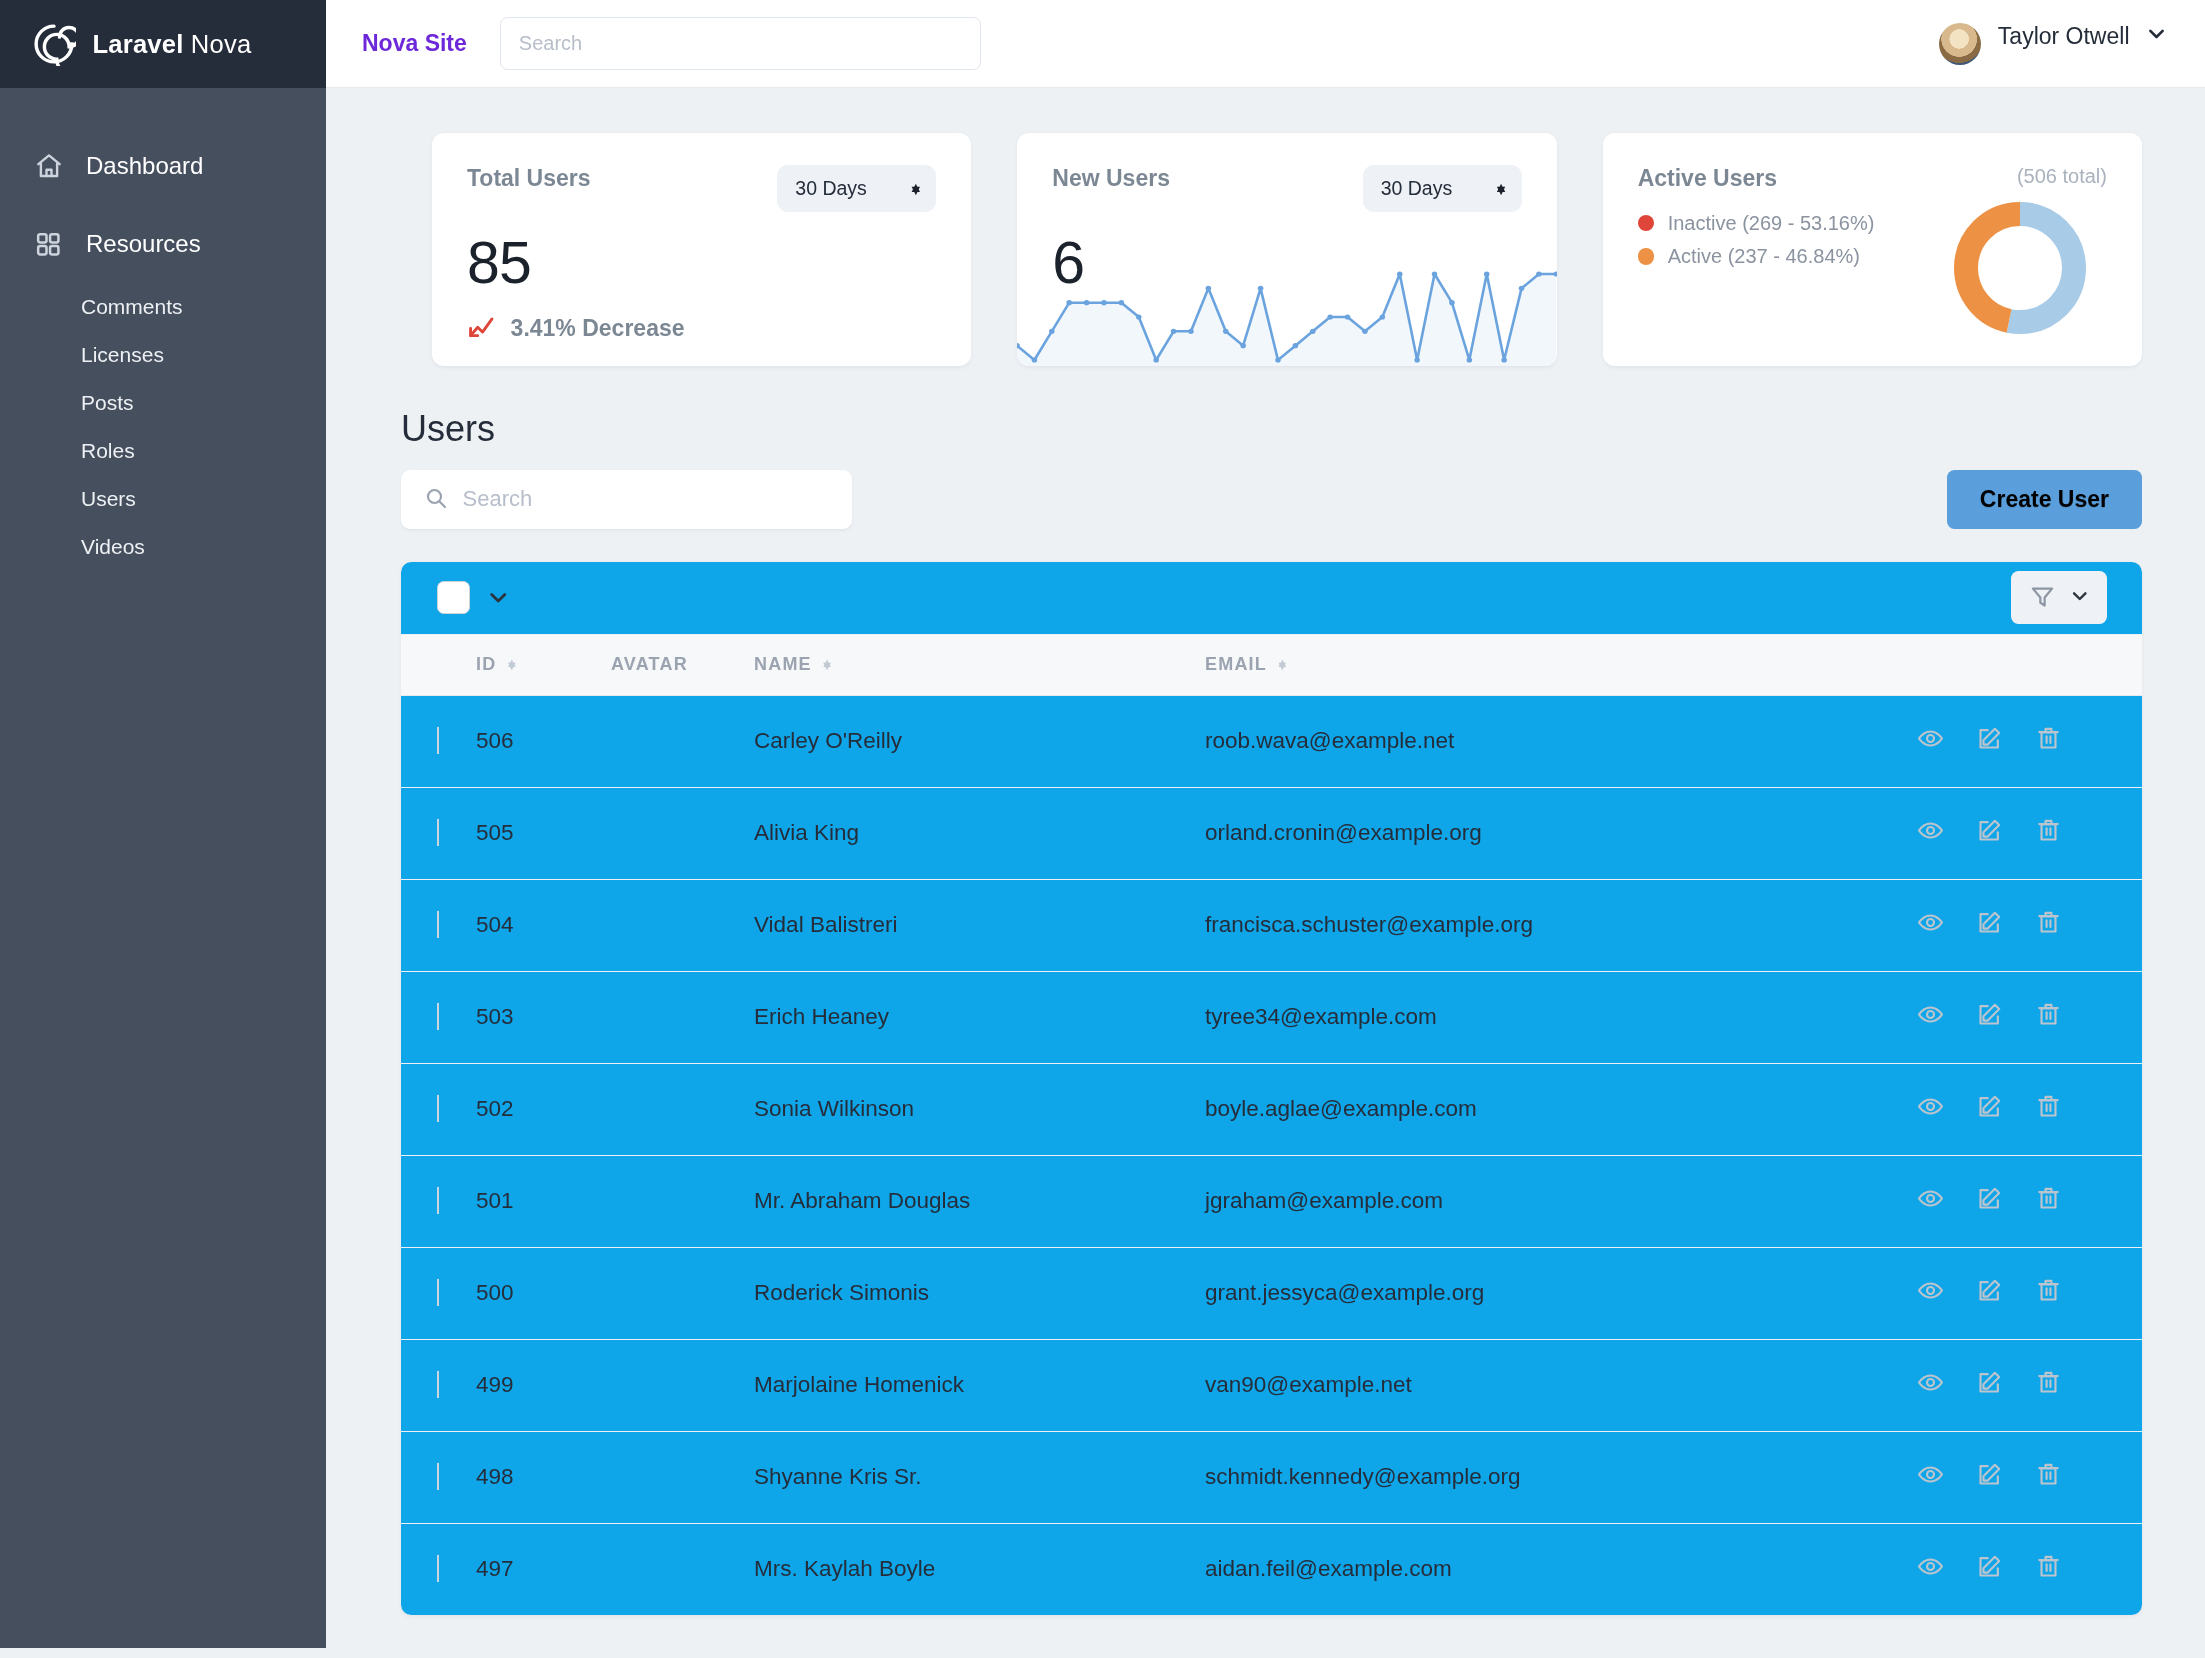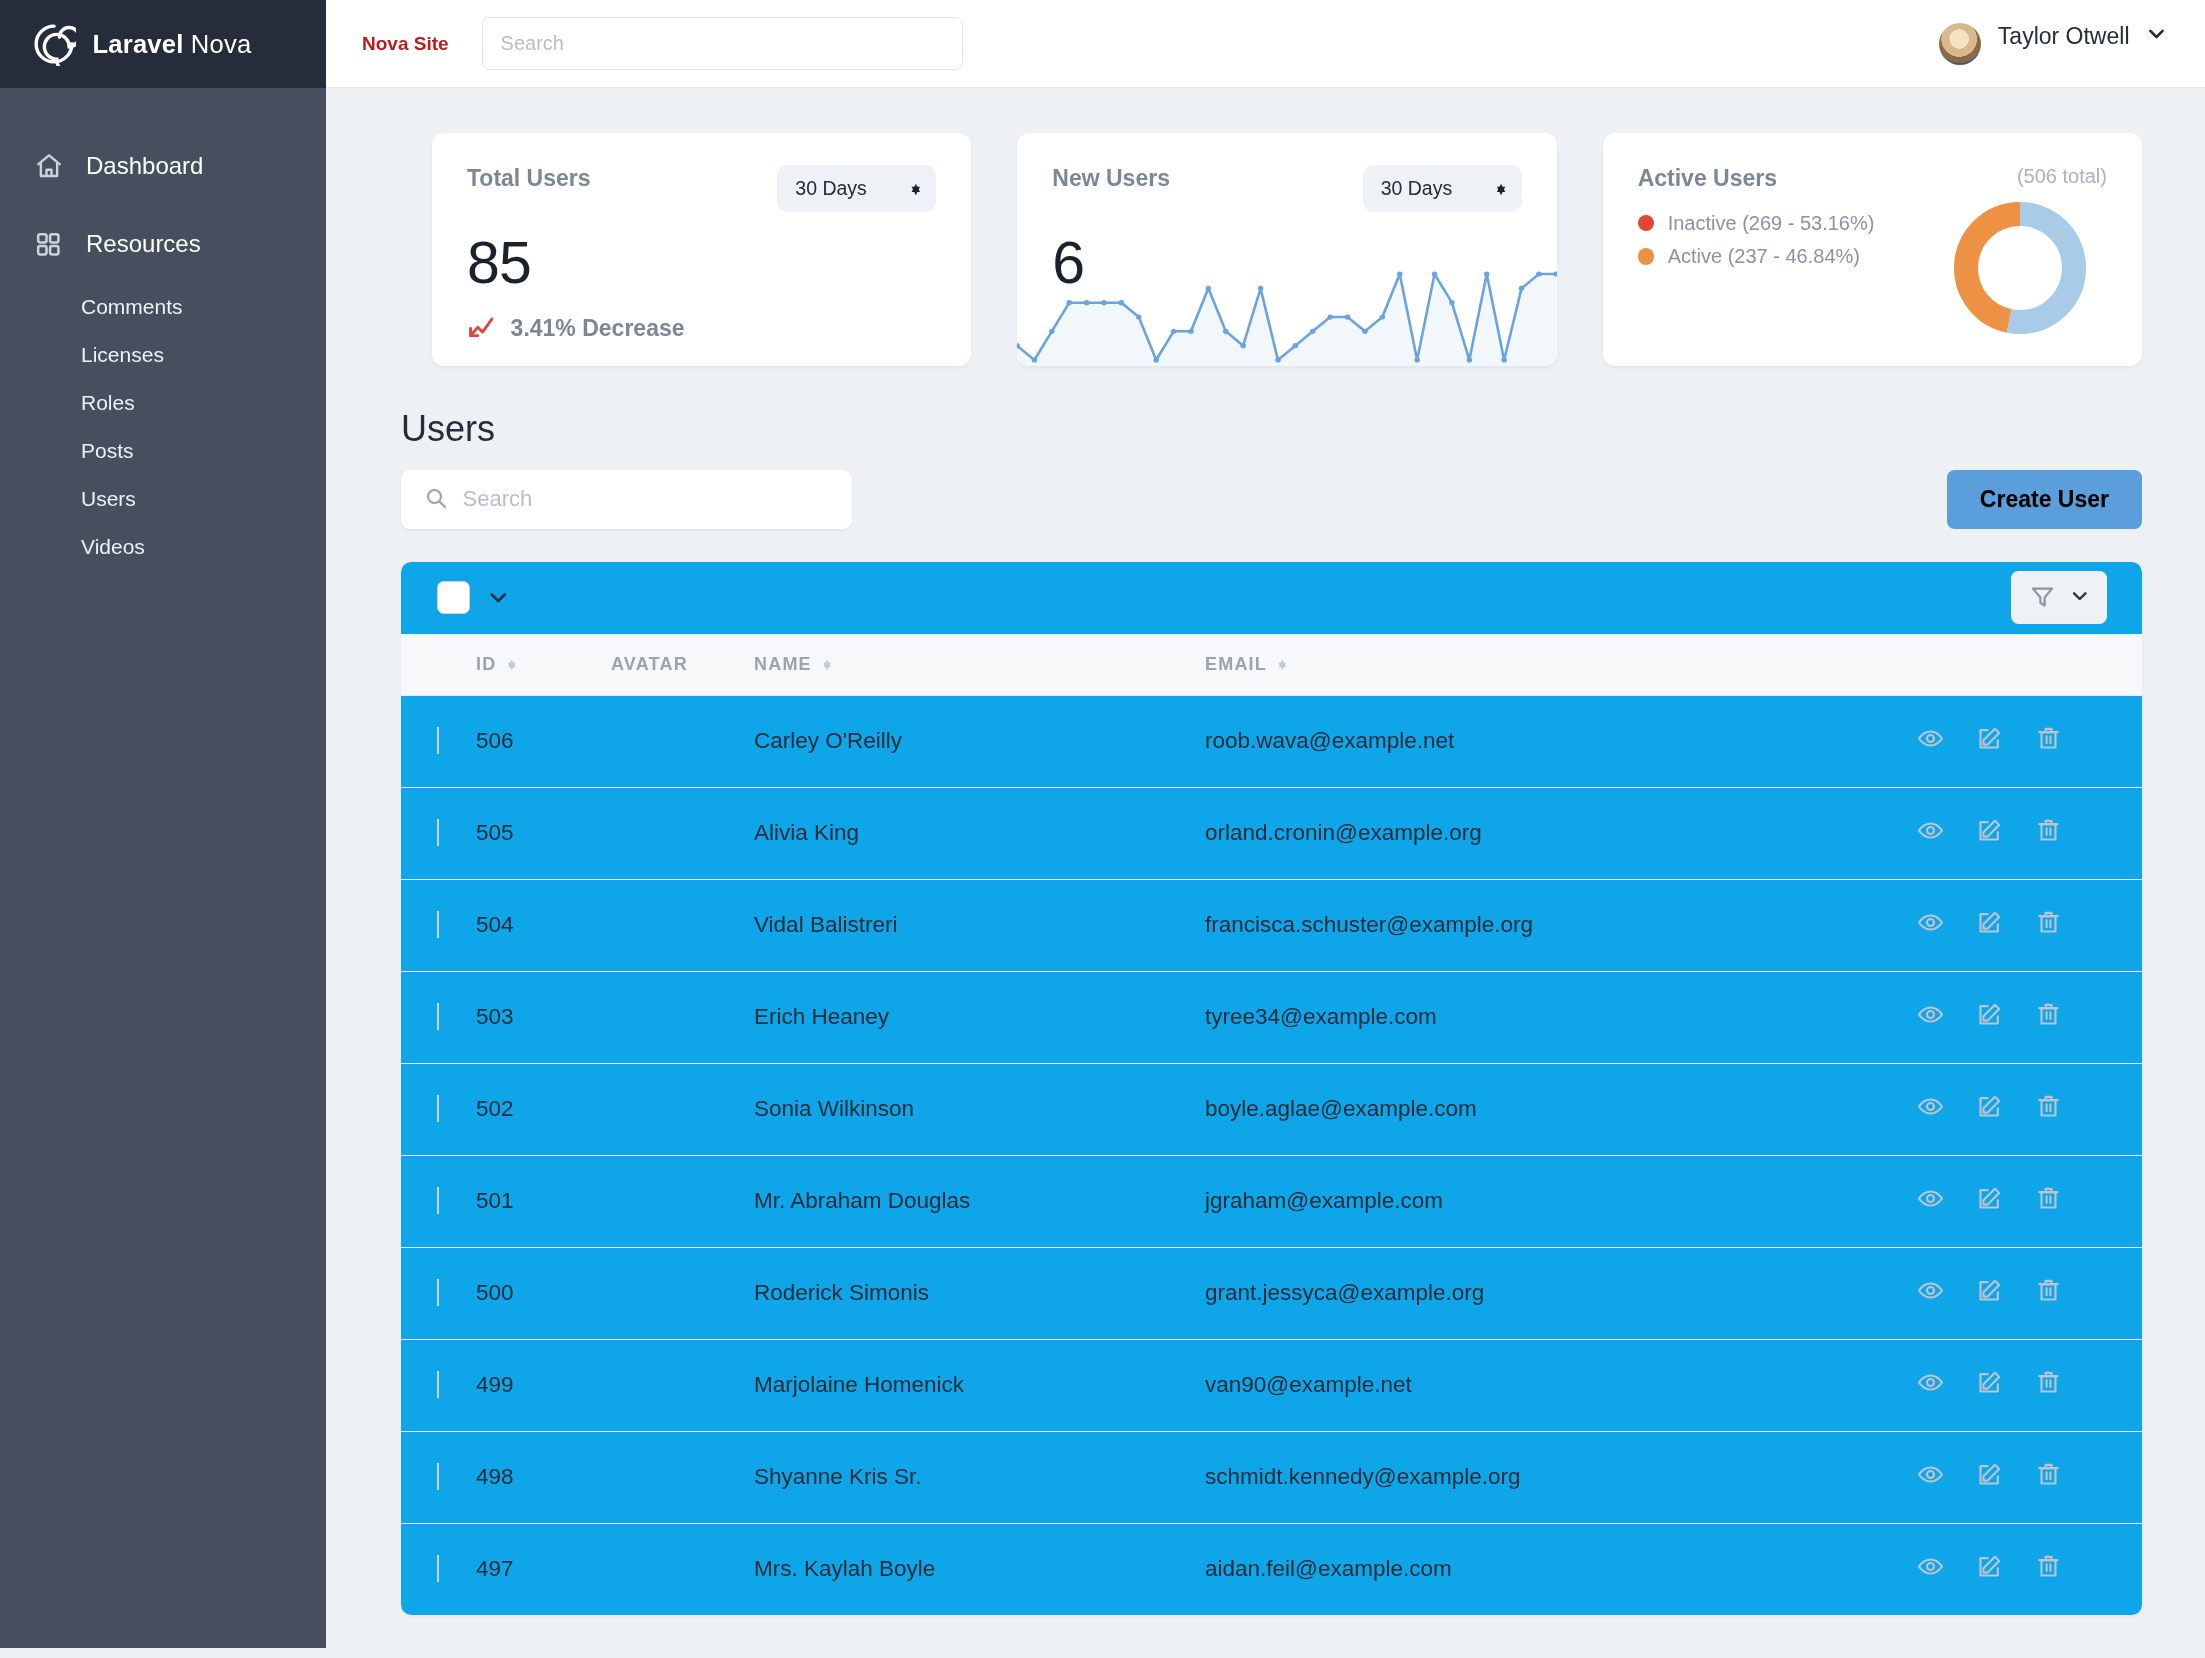--- a/index.html
+++ b/index.html
@@ -43,21 +43,21 @@
   .nav-sub:first-of-type { margin-top: 13.5px; }
 
   
   .main { flex: 1 1 auto; display: flex; flex-direction: column; min-width: 0; }
   .topbar {
     height: 88px; flex: 0 0 88px; background: #fff;
     display: flex; align-items: center;
     padding: 0 32px 0 36px; gap: 0;
     border-bottom: 1.5px solid #e6eaef;
   }
-  .site-title { font-size: 19px; font-weight: 700; color: #b91c1c; white-space: nowrap; }
+  .site-title { font-size: 23px; font-weight: 700; color: #6d28d9; white-space: nowrap; }
   .top-search {
     margin-left: 33px; width: 481px; height: 53px;
     border: 1.5px solid #dfe5ec; border-radius: 7.5px;
     background: #fff; display: flex; align-items: center;
     padding: 0 18px;
   }
   .top-search input {
     border: 0; outline: 0; width: 100%; height: 100%;
     font-size: 20px; color: #252d3a; font-family: inherit; background: transparent;
   }
@@ -220,24 +220,24 @@
         <span>Resources</span>
       </div>
 
       <div class="nav-sub">
         <span>Comments</span>
       </div>
       <div class="nav-sub">
         <span>Licenses</span>
       </div>
       <div class="nav-sub">
+        <span>Posts</span>
+      </div>
+      <div class="nav-sub">
         <span>Roles</span>
-      </div>
-      <div class="nav-sub">
-        <span>Posts</span>
       </div>
       <div class="nav-sub">
         <span>Users</span>
       </div>
       <div class="nav-sub">
         <span>Videos</span>
       </div>
     </nav>
   </aside>
 

